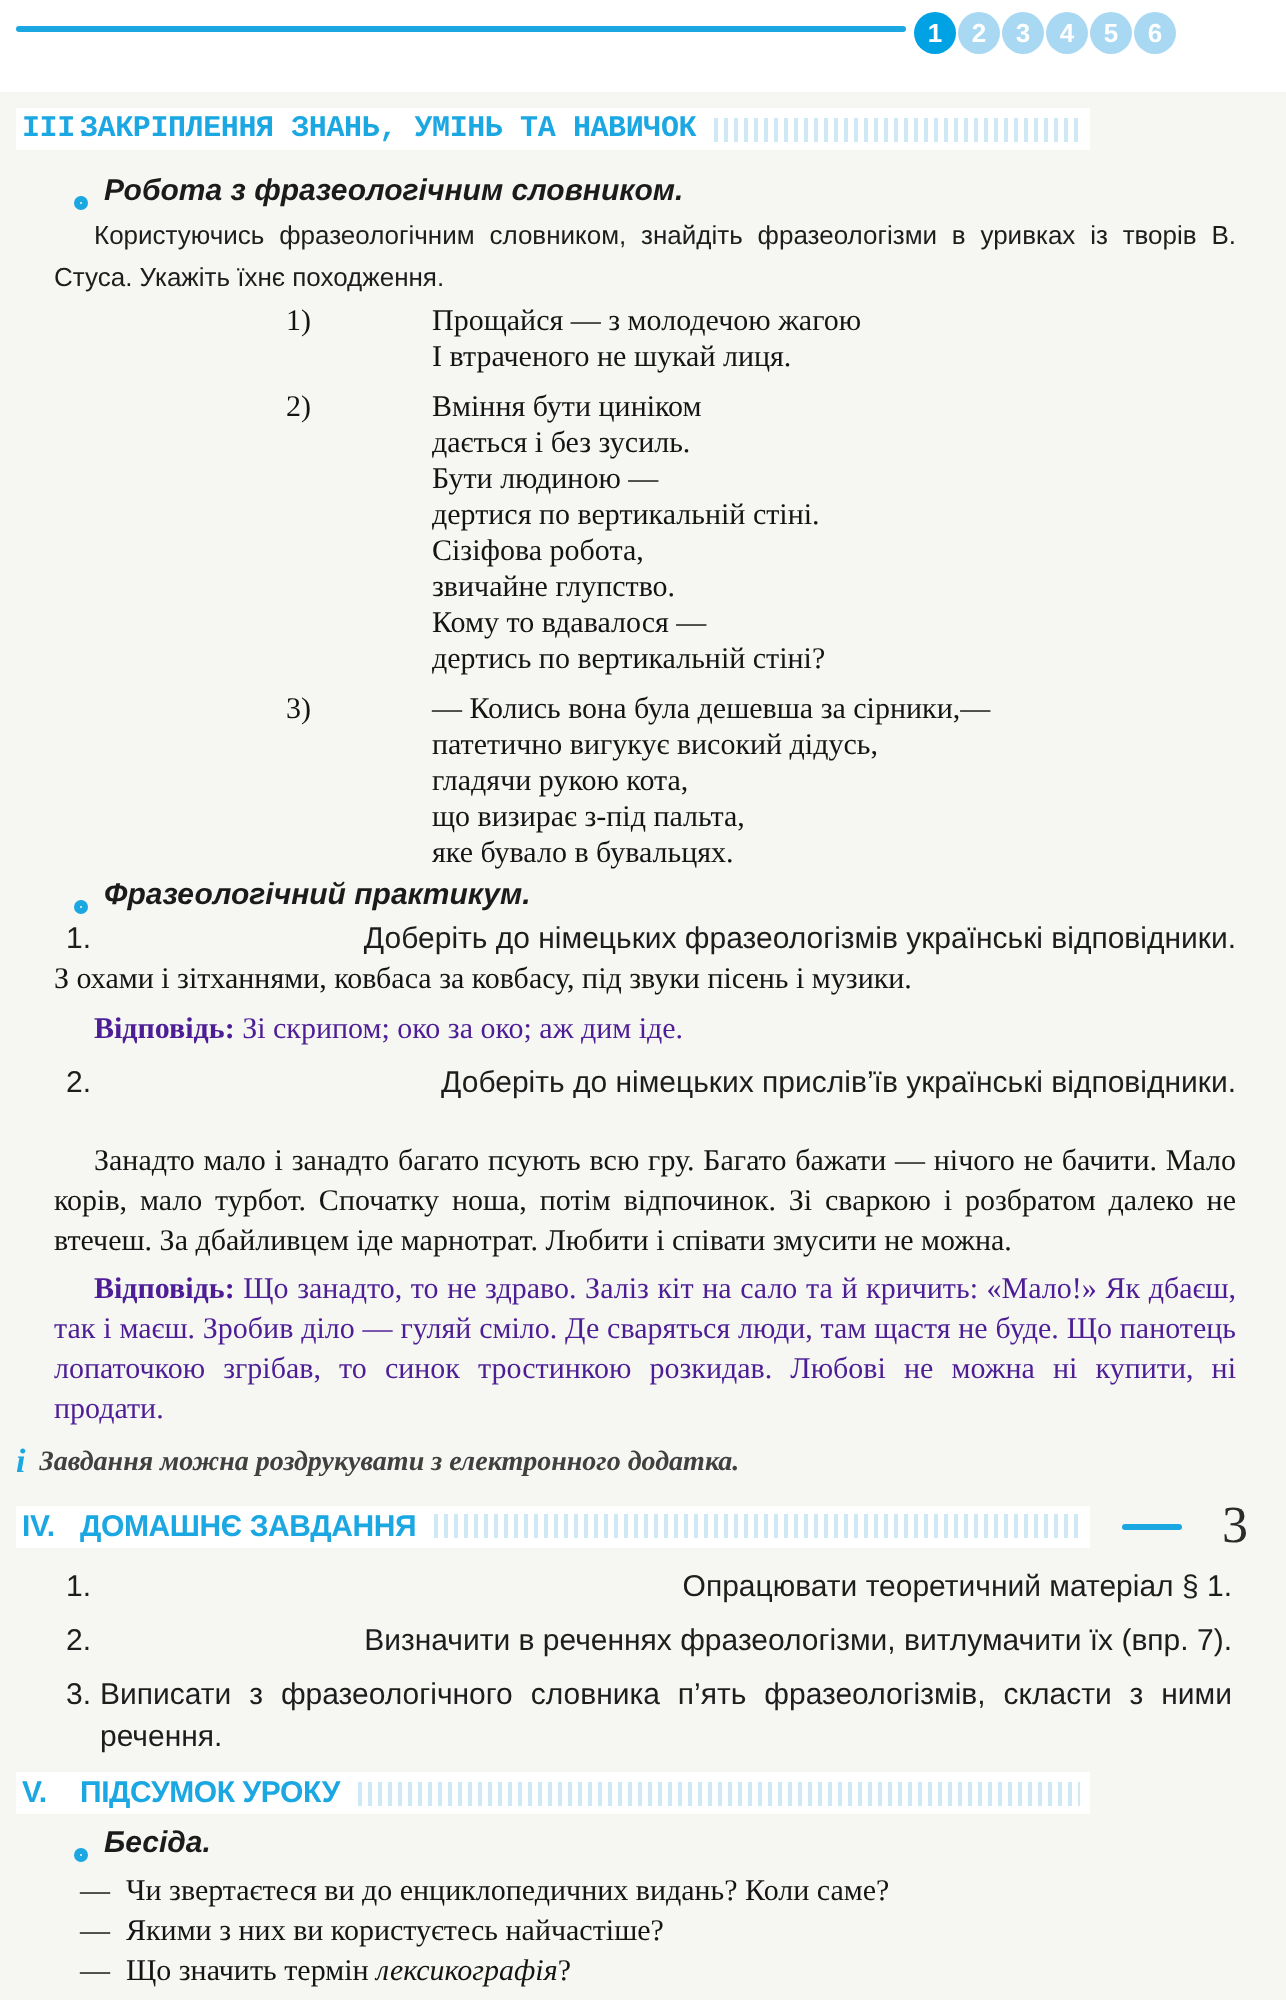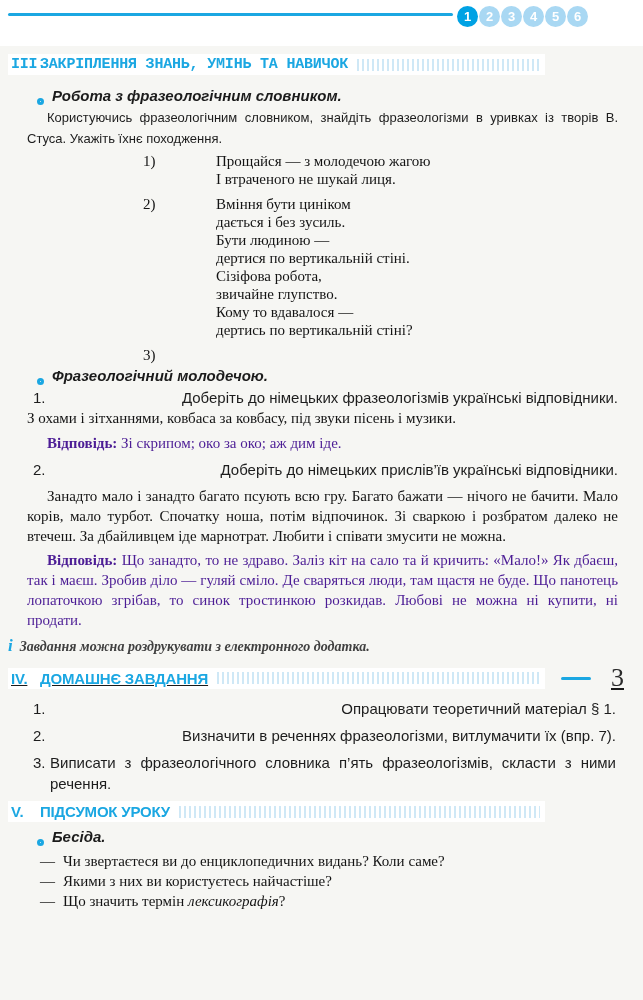--- a/index.html
+++ b/index.html
@@ -28,21 +28,21 @@
     width:537px; height:21px; margin-left:8px; background:#ffffff;
     font-family:"Liberation Sans",sans-serif; font-weight:bold; font-size:15px;
     letter-spacing:-0.2px; color:#1ba7e2; flex:0 0 auto;
   }
   .sec-num { width:32px; padding-left:3px; flex:0 0 auto; }
   .sec-title { white-space:nowrap; margin-right:9px; }
   .sec-stripes {
     flex:1 1 auto; height:12px; margin-right:5px;
     background:repeating-linear-gradient(90deg,#cfe8f6 0 2px,#ffffff 2px 5px);
   }
-  .hr3 { margin-top:8px;font-family:Liberation Mono, monospace; } .hr4 { margin-top:8px;text-decoration:underline; } .hr5 { margin-top:7px; }
+  .hr3 { margin-top:8px;font-family:Liberation Mono, monospace; } .hr4 { margin-top:8px; } .hr5 { margin-top:7px; }
   .dash { width:30px; height:3px; background:#1ba7e2; border-radius:2px;
           margin-left:16px; flex:0 0 auto; }
   .pagenum { margin-left:20px; font-size:26px; font-weight:400; color:#2b2b2b;
              font-family:"Liberation Serif",serif; line-height:26px; }
   
   .activity { display:flex; align-items:flex-end; margin-left:37px; }
   .a1 { margin-top:11px; } .a2 { margin-top:2px; } .a3 { margin-top:5px; }
   .ring { flex:0 0 auto; width:7px; height:7px; border:3px solid #1ba7e2;
           border-radius:50%; margin:3px 8px 0 0; }
   .activity-label {
@@ -50,21 +50,21 @@
     font-size:15px; line-height:19px; color:#1b1b1b;
   }
   
   .sans-para {
     margin:2px 25px 0 27px; text-align:justify; text-indent:20px;
     font-family:"Liberation Sans",sans-serif; font-size:13px; line-height:21px; color:#1d1d1d;
   }
   .serif-para { margin:0 25px 0 27px; text-align:justify;
     font-size:15px; line-height:20px; color:#141414; }
   .indent { text-indent:20px; }
-  .p2 { margin-top:6px; }
+  .p2 { margin-top:19px; }
   .answer { margin:0 25px 0 27px; text-align:justify; text-indent:20px;
     font-size:15px; line-height:20px; color:#4c1d95; }
   .ans1 { margin-top:5px; } .ans2 { margin-top:4px; }
   .answer b { font-weight:bold; }
   .poem { display:flex; margin-left:143px; }
   .pm1 { margin-top:3px; } .pm2 { margin-top:7px; } .pm3 { margin-top:7px; }
   .poem-num { flex:0 0 34px; font-size:15px; line-height:18px; color:#141414; }
   .poem-lines { font-size:15px; line-height:18px; color:#141414; white-space:pre-line;margin-left:39px; }
   .task { display:flex; margin:0 25px 0 33px;
     font-family:"Liberation Sans",sans-serif; font-size:15px; line-height:21px; color:#1d1d1d; }
@@ -128,25 +128,30 @@
 дається і без зусиль.
 Бути людиною —
 дертися по вертикальній стіні.
 Сізіфова робота,
 звичайне глупство.
 Кому то вдавалося —
 дертись по вертикальній стіні?</span>
   </div>
   <div class="poem pm3">
     <span class="poem-num">3)</span>
+    <span class="poem-lines">— Колись вона була дешевша за сірники,—
+патетично вигукує високий дідусь,
+гладячи рукою кота,
+що визирає з-під пальта,
+яке бувало в бувальцях.</span>
   </div>
 
   <div class="activity a2">
     <span class="ring"></span>
-    <span class="activity-label">Фразеологічний молодечою.</span>
+    <span class="activity-label">Фразеологічний практикум.</span>
   </div>
 
   <div class="task t1">
     <span class="task-num">1.</span>
     <span class="hw-text">Доберіть до німецьких фразеологізмів українські відповідники.</span>
   </div>
   <p class="items-line">З охами і зітханнями, ковбаса за ковбасу, під звуки пісень і музики.</p>
 
   <p class="answer ans1"><b>Відповідь:</b><span> Зі скрипом; око за око; аж дим іде.</span></p>
 

